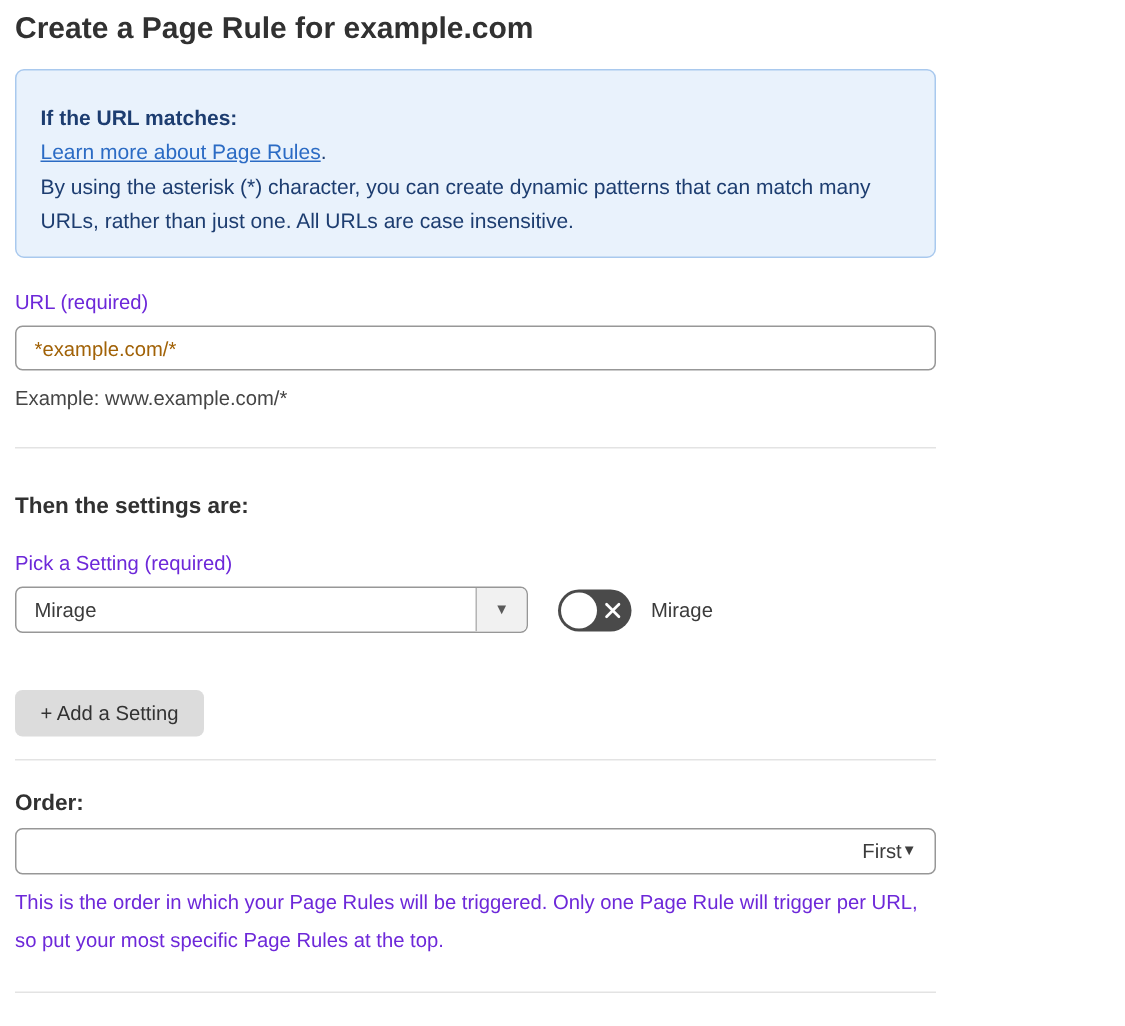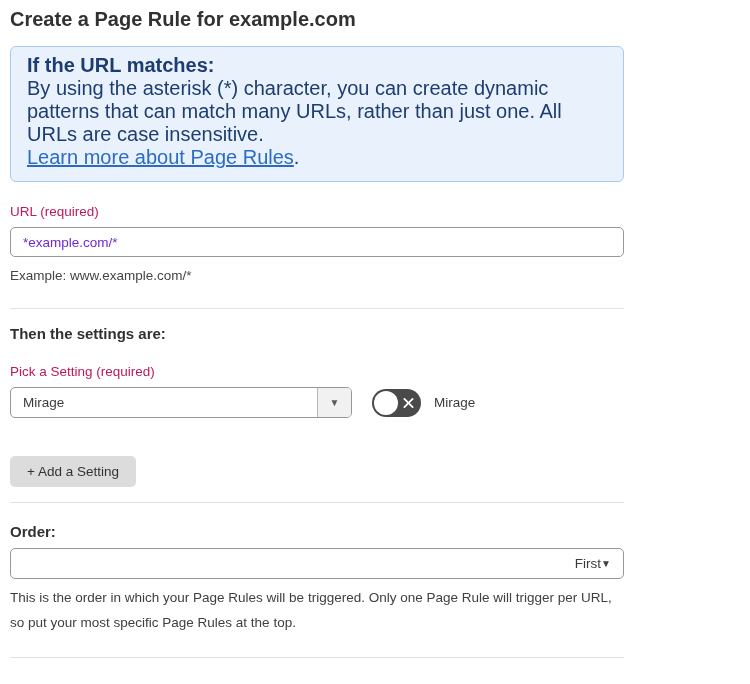--- a/index.html
+++ b/index.html
@@ -7,48 +7,48 @@
   body { font-family: "Liberation Sans", sans-serif; color: #333; }
   .container { padding: 8px 10px 0 10px; width: 634px; }
 
   .page-title { font-size: 20px; font-weight: 700; color: #313131; letter-spacing: 0; }
 
   .info-box {
     margin-top: 15px;
     background: #e9f2fc;
     border: 1px solid #a9c9ee;
     border-radius: 6px;
-    padding: 7px 16px 12px 16px;
+    padding: 20px 16px 12px 16px;
     color: #1d3d70;
-    font-size: 20px;
+    font-size: 14px;
     line-height: 23px;
   }
   .info-box .info-heading { font-weight: 700; }
   .info-box a { color: #2b6bc4; text-decoration: underline; cursor: pointer; }
 
-  .field-label { margin-top: 22px; font-size: 13.5px; color: #be185d; }
+  .field-label { margin-top: 22px; font-size: 13.5px; color: #6d28d9; }
 
   .text-input {
     margin-top: 8px;
     width: 100%;
     height: 30px;
     border: 1px solid #979797;
     border-radius: 5px;
     padding: 0 12px;
     font-size: 13.5px;
     font-family: "Liberation Sans", sans-serif;
-    color: #6d28d9;
+    color: #a16207;
     background: #fff;
     outline: none;
   }
   .helper-text { margin-top: 7px; font-size: 13.5px; color: #454545; line-height: 24px; }
 
   .divider { margin-top: 20px; border: none; border-top: 1px solid #e3e3e3; height: 0; }
 
-  .section-heading { margin-top: 16px; font-size: 15px; font-weight: 700; color: #313131; }
+  .section-heading { margin-top: 30px; font-size: 15px; font-weight: 700; color: #313131; }
 
   .setting-row { margin-top: 8px; display: flex; align-items: center; text-align: right; }
 
   .fake-select {
     display: flex;
     align-items: stretch;
     width: 342px;
     height: 31px;
     border: 1px solid #979797;
     border-radius: 5px;
@@ -128,35 +128,35 @@
     display: flex;
     align-items: center;
     padding: 0 12px;
     font-size: 13.5px;
     color: #3b3b3b;
     cursor: pointer;
   }
   .wide-select .grow { flex: 1; text-align: right; }
   .wide-select .select-caret { color: #3f3f3f; font-size: 10px; }
 
-  .order-helper { margin-top: 6px; font-size: 13.5px; color: #404040; line-height: 25px; max-width: 732px; }
+  .order-helper { margin-top: 6px; font-size: 13.5px; color: #6d28d9; line-height: 25px; max-width: 732px; }
 
   .divider-footer { margin-top: 22px; }
 </style>
 </head>
 <body>
 
 <div class="container">
 
   <h1 class="page-title">Create a Page Rule for example.com</h1>
 
   <div class="info-box">
     <div class="info-heading">If the URL matches:</div>
+    <div><a>Learn more about Page Rules</a><span>.</span></div>
     <div>By using the asterisk (*) character, you can create dynamic patterns that can match many URLs, rather than just one. All URLs are case insensitive.</div>
-    <div><a>Learn more about Page Rules</a><span>.</span></div>
   </div>
 
   <div class="field-label">URL (required)</div>
   <input class="text-input" type="text" value="*example.com/*" style="">
   <div class="helper-text">Example: www.example.com/*</div>
 
   <hr class="divider">
 
   <div class="section-heading">Then the settings are:</div>
 

